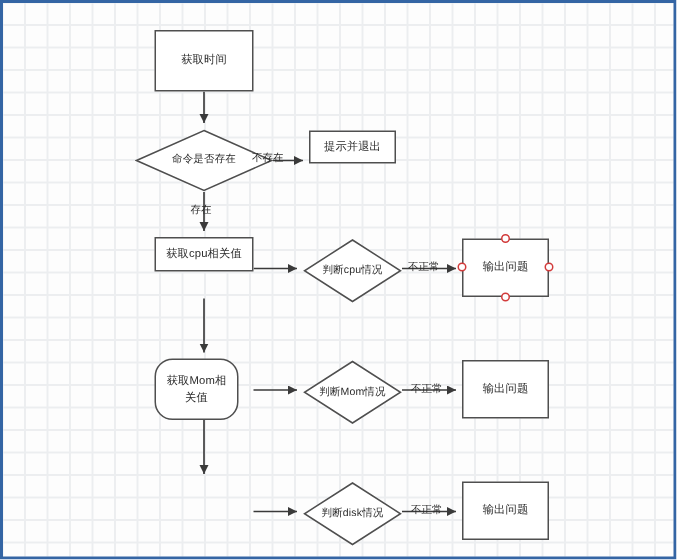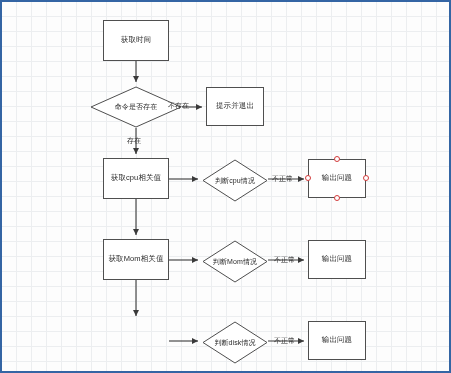--- a/index.html
+++ b/index.html
@@ -143,46 +143,46 @@
 
     <div class="node decision" style="left:88px;top:84px;width:92px;height:42px;">
       <span class="dia">
         <svg viewBox="0 0 92 42" preserveAspectRatio="none">
           <polygon points="46,1 91,21 46,41 1,21" fill="#ffffff" stroke="#4f4f4f" stroke-width="1"></polygon>
         </svg>
       </span>
       <span class="lbl">命令是否存在</span>
     </div>
 
-    <div class="node proc" style="left:204px;top:85px;width:58px;height:39px;">
+    <div class="node proc" style="left:204px;top:85px;width:58px;height:22px;">
       <span class="lbl">提示并退出</span>
     </div>
 
-    <div class="node proc" style="left:101px;top:156px;width:66px;height:41px;">
+    <div class="node proc" style="left:101px;top:156px;width:66px;height:23px;">
       <span class="lbl">获取cpu相关值</span>
     </div>
 
     <div class="node decision" style="left:200px;top:157px;width:66px;height:43px;">
       <span class="dia">
         <svg viewBox="0 0 66 43" preserveAspectRatio="none">
           <polygon points="33,1 65,21.5 33,42 1,21.5" fill="#ffffff" stroke="#4f4f4f" stroke-width="1"></polygon>
         </svg>
       </span>
       <span class="lbl">判断cpu情况</span>
     </div>
 
     <div class="node proc selected" style="left:306px;top:157px;width:58px;height:39px;">
       <span class="lbl">输出问题</span>
     </div>
     <span class="handle" style="left:335px;top:157px;"></span>
     <span class="handle" style="left:335px;top:196px;"></span>
     <span class="handle" style="left:306px;top:176px;"></span>
     <span class="handle" style="left:364px;top:176px;"></span>
 
-    <div class="node proc" style="left:101px;top:237px;width:66px;height:41px;">
+    <div class="node proc" style="left:101px;top:237px;width:56px;height:41px;border-radius:12px;">
       <span class="lbl">获取Mom相关值</span>
     </div>
 
     <div class="node decision" style="left:200px;top:238px;width:66px;height:43px;">
       <span class="dia">
         <svg viewBox="0 0 66 43" preserveAspectRatio="none">
           <polygon points="33,1 65,21.5 33,42 1,21.5" fill="#ffffff" stroke="#4f4f4f" stroke-width="1"></polygon>
         </svg>
       </span>
       <span class="lbl">判断Mom情况</span>

